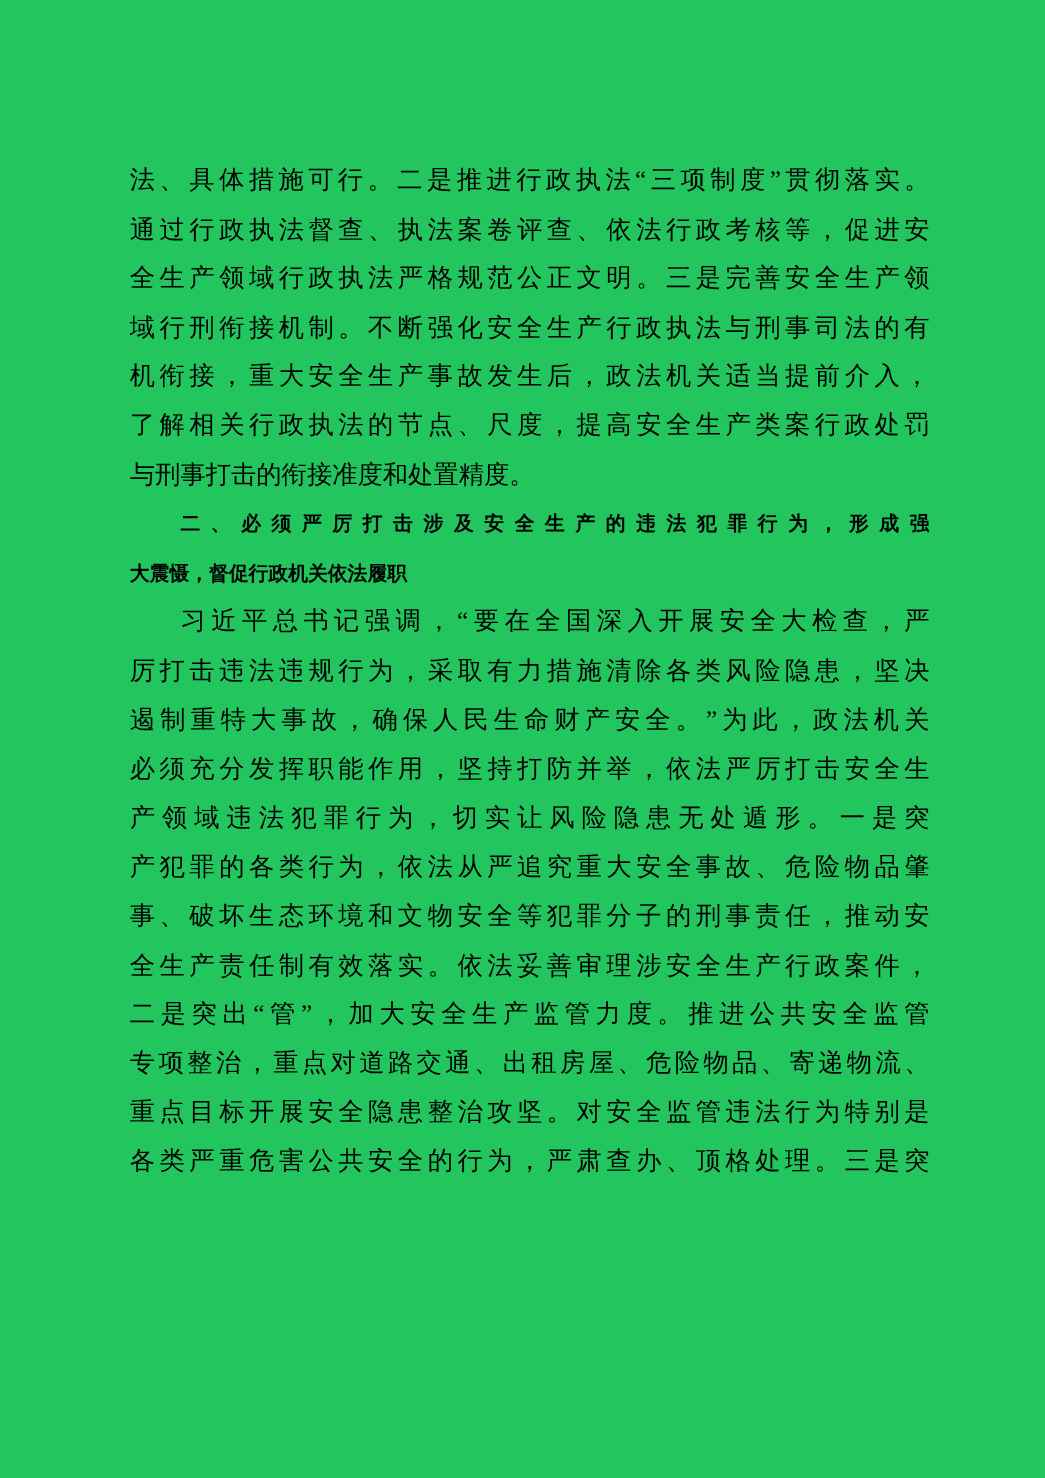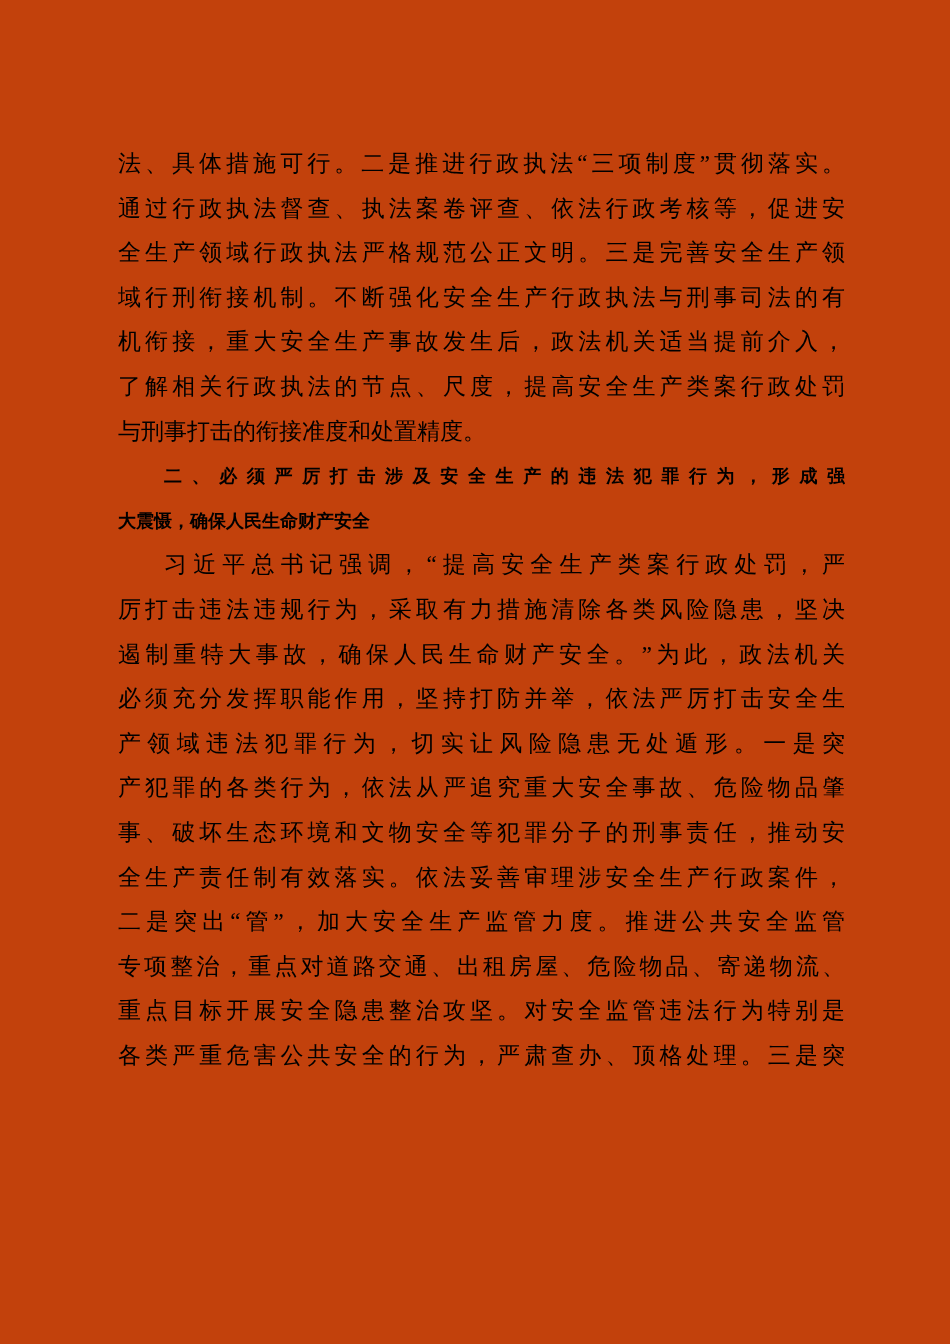--- a/index.html
+++ b/index.html
@@ -11,21 +11,21 @@
     height: 1344px;
     background: #ffffff;
     overflow: hidden;
   }
   .page {
     box-sizing: border-box;
     width: 950px;
     height: 1344px;
     padding: 142px 105px 0 118px;
     color: #000000;
-    background: #c2410c;
+    background: #22c55e;
   }
   .line {
     height: 44.6px;
     line-height: 44.6px;
     font-size: 23px;
     font-family: "Liberation Serif", "DejaVu Serif", serif;
     color: #000000;
     text-align: justify;
     text-align-last: justify;
     overflow: hidden;
@@ -54,25 +54,25 @@
     <div class="line">通过行政执法督查、执法案卷评查、依法行政考核等，促进安</div>
     <div class="line">全生产领域行政执法严格规范公正文明。三是完善安全生产领</div>
     <div class="line">域行刑衔接机制。不断强化安全生产行政执法与刑事司法的有</div>
     <div class="line">机衔接，重大安全生产事故发生后，政法机关适当提前介入，</div>
     <div class="line">了解相关行政执法的节点、尺度，提高安全生产类案行政处罚</div>
     <div class="line short">与刑事打击的衔接准度和处置精度。</div>
   </div>
 
   <div class="paragraph">
     <div class="line heading-line indent">二、必须严厉打击涉及安全生产的违法犯罪行为，形成强</div>
-    <div class="line heading-line short">大震慑，确保人民生命财产安全</div>
+    <div class="line heading-line short">大震慑，督促行政机关依法履职</div>
   </div>
 
   <div class="paragraph">
-    <div class="line indent">习近平总书记强调，“提高安全生产类案行政处罚，严</div>
+    <div class="line indent">习近平总书记强调，“要在全国深入开展安全大检查，严</div>
     <div class="line">厉打击违法违规行为，采取有力措施清除各类风险隐患，坚决</div>
     <div class="line">遏制重特大事故，确保人民生命财产安全。”为此，政法机关</div>
     <div class="line">必须充分发挥职能作用，坚持打防并举，依法严厉打击安全生</div>
     <div class="line">产领域违法犯罪行为，切实让风险隐患无处遁形。一是突</div>
     <div class="line">产犯罪的各类行为，依法从严追究重大安全事故、危险物品肇</div>
     <div class="line">事、破坏生态环境和文物安全等犯罪分子的刑事责任，推动安</div>
     <div class="line">全生产责任制有效落实。依法妥善审理涉安全生产行政案件，</div>
     <div class="line">二是突出“管”，加大安全生产监管力度。推进公共安全监管</div>
     <div class="line">专项整治，重点对道路交通、出租房屋、危险物品、寄递物流、</div>
     <div class="line">重点目标开展安全隐患整治攻坚。对安全监管违法行为特别是</div>

